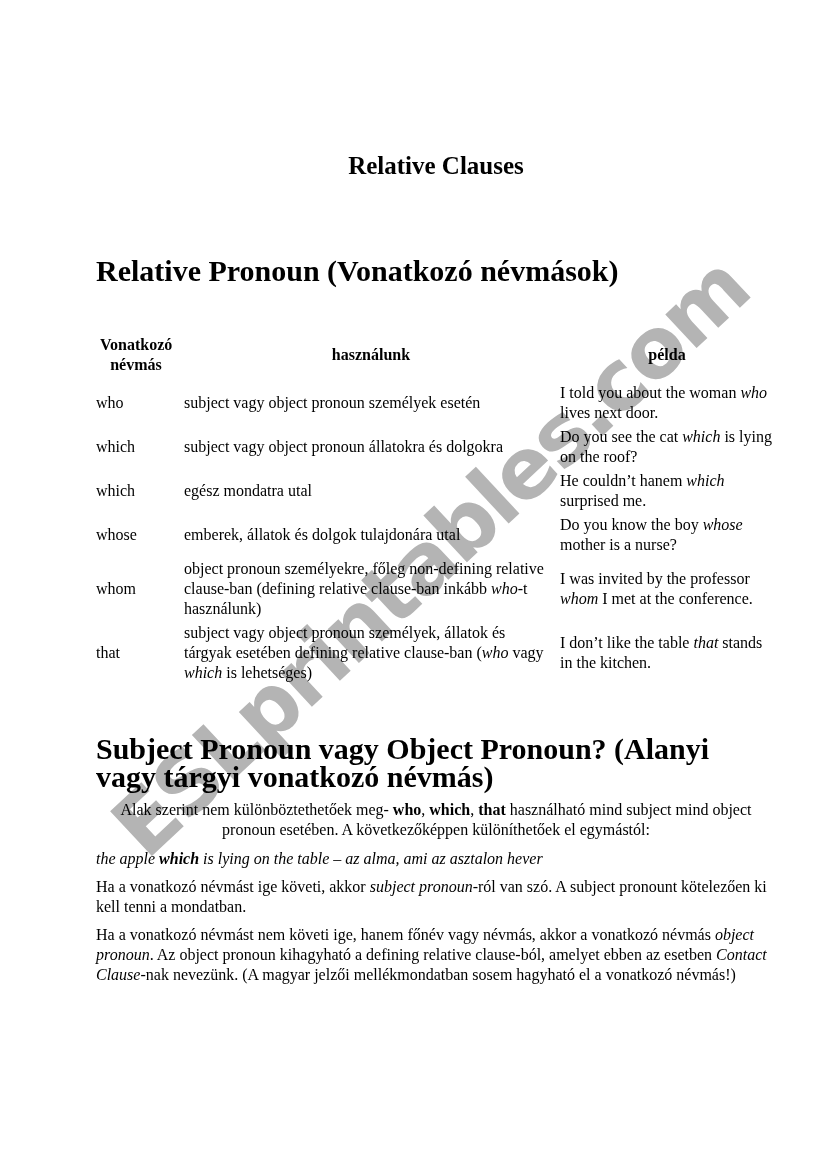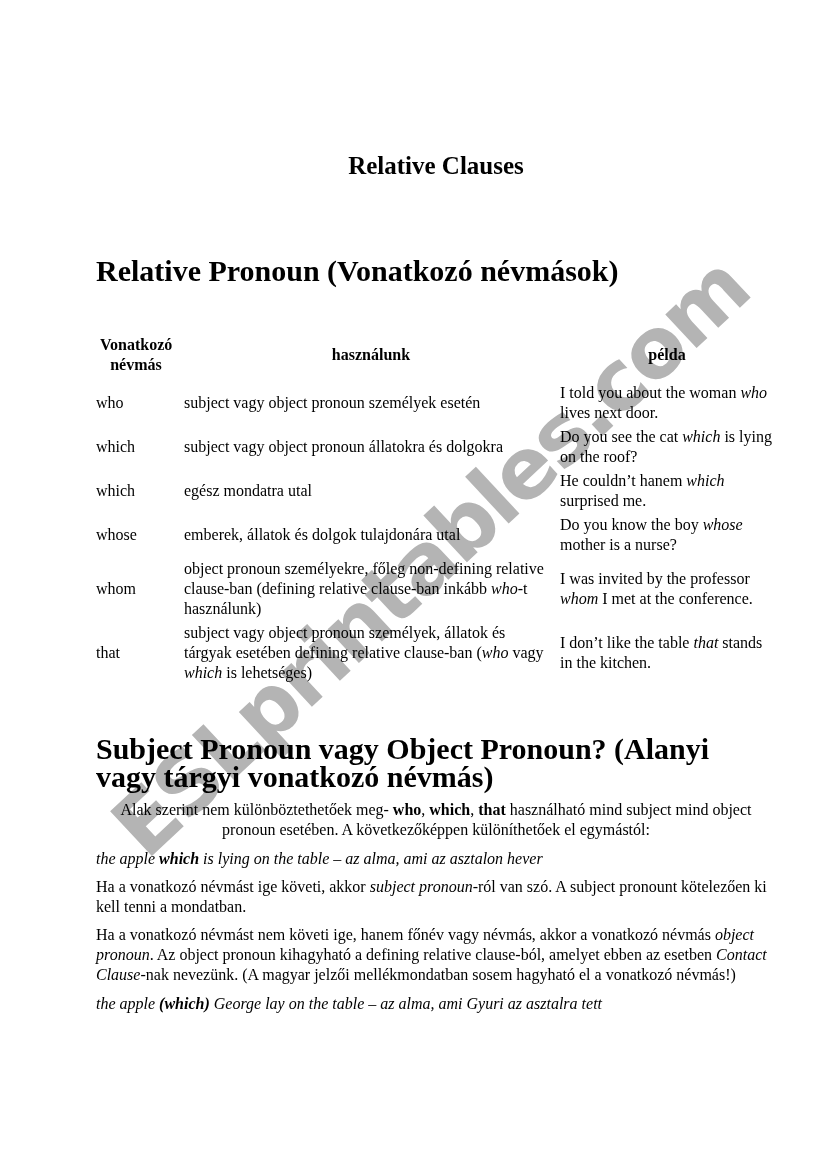--- a/index.html
+++ b/index.html
@@ -118,15 +118,14 @@
   <h2 class="section-heading" id="section2-heading">Subject Pronoun vagy Object Pronoun? (Alanyi vagy tárgyi vonatkozó névmás)</h2>
 
   <p class="para first"><span class="run-n">Alak szerint nem különböztethetőek meg- </span><span class="run-b">who</span><span class="run-n">, </span><span class="run-b">which</span><span class="run-n">, </span><span class="run-b">that</span><span class="run-n"> használható mind subject mind object pronoun esetében. A következőképpen különíthetőek el egymástól:</span></p>
 
   <p class="para example"><span class="run-i">the apple </span><span class="run-bi">which</span><span class="run-i"> is lying on the table – az alma, ami az asztalon hever</span></p>
 
   <p class="para"><span class="run-n">Ha a vonatkozó névmást ige követi, akkor </span><span class="run-i">subject pronoun</span><span class="run-n">-ról van szó. A subject pronount kötelezően ki kell tenni a mondatban.</span></p>
 
   <p class="para"><span class="run-n">Ha a vonatkozó névmást nem követi ige, hanem főnév vagy névmás, akkor a vonatkozó névmás </span><span class="run-i">object pronoun</span><span class="run-n">. Az object pronoun kihagyható a defining relative clause-ból, amelyet ebben az esetben </span><span class="run-i">Contact Clause</span><span class="run-n">-nak nevezünk. (A magyar jelzői mellékmondatban sosem hagyható el a vonatkozó névmás!)</span></p>
 
-  <p class="para example"><span class="run-i">the apple </span><span class="run-bi">(which)</span><span class="run-i"> George lay on the table – az alma, ami Gyuri az asztalra tett</span></p>
 
 </div>
 
 </body></html>

